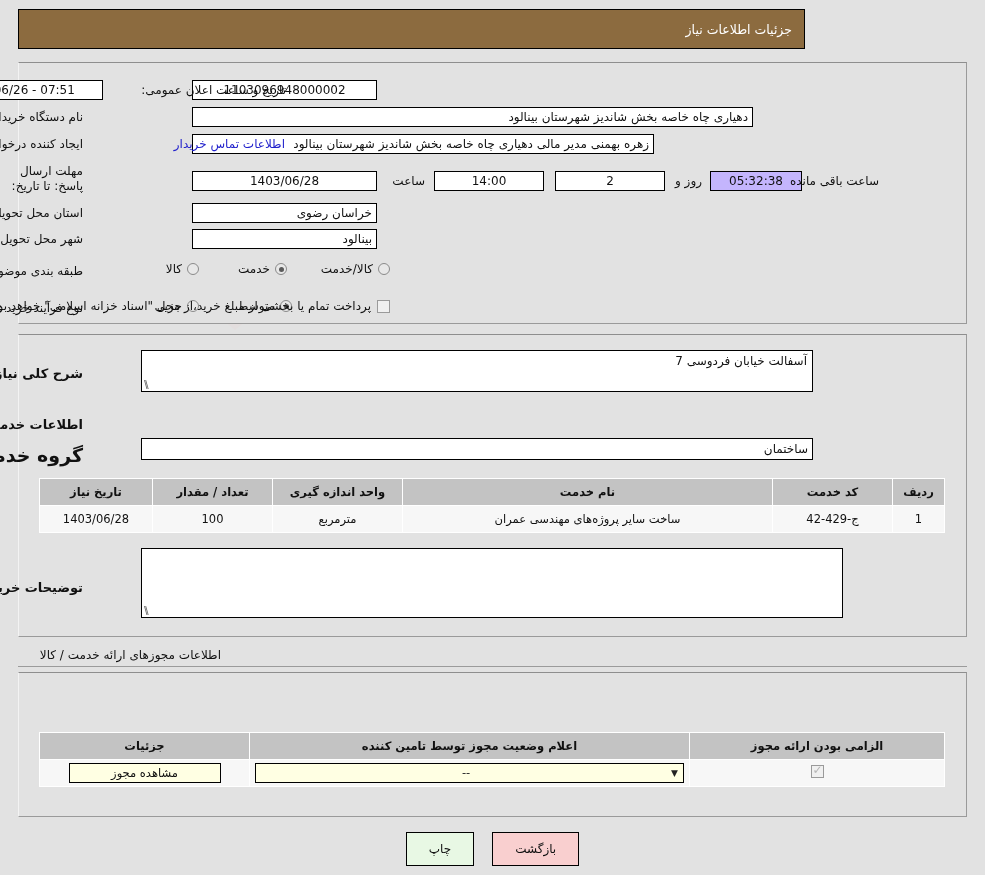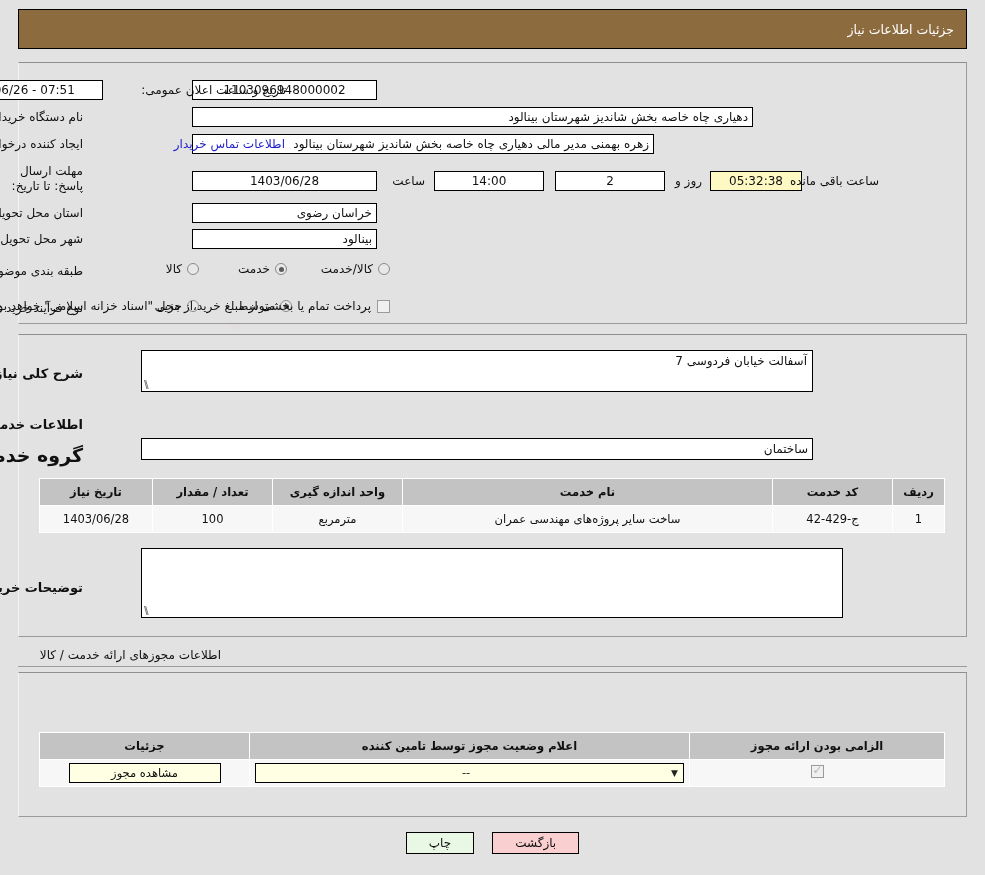--- a/index.html
+++ b/index.html
@@ -62,21 +62,21 @@
     border-left: 9px solid #e9c8c8;
     border-bottom: 9px solid #e9c8c8;
     transform: rotate(-48deg);
     opacity: .75;
   }
 
   
   .titlebar {
     position: absolute;
     left: 18px; top: 9px;
-    width: 949px;
+    width: 787px;
     height: 40px;
     background: #8c6b3f;
     border: 1px solid #000;
     box-sizing: border-box;
     z-index: 2;
   }
   .titlebar .t {
     position: absolute;
     right: 12px; top: 12px;
     color: #ffffff;
@@ -123,21 +123,21 @@
     color: #111;
     padding: 0 4px;
     line-height: 18px;
     height: 20px;
     z-index: 3;
     overflow: hidden;
     white-space: nowrap;
   }
   .fld.center { text-align: center; }
   .fld.ltr    { direction: ltr; }
-  .fld.cream  { background: #fef9c3; }
+  .fld.cream  { background: #c4b5fd; }
 
   .linklike {
     position: absolute;
     color: #2222cc;
     text-decoration: none;
     white-space: nowrap;
     cursor: pointer;
     z-index: 3;
     text-align: center;
   }
@@ -287,21 +287,21 @@
     width: 985px;
     display: flex;
     justify-content: center;
     gap: 18px;
     z-index: 4;
   }
   .btn {
     border: 1px solid #000;
     font-family: "DejaVu Sans", "Liberation Sans", sans-serif;
     font-size: 12px;
-    padding: 3px 22px;
+    padding: 9px 22px;
     cursor: pointer;
     color: #111;
   }
   .btn.print  { background: #e8f8e4; }
   .btn.back   { background: #f9cfcf; }
 </style>
 </head>
 <body>
 
 <div class="watermark">

